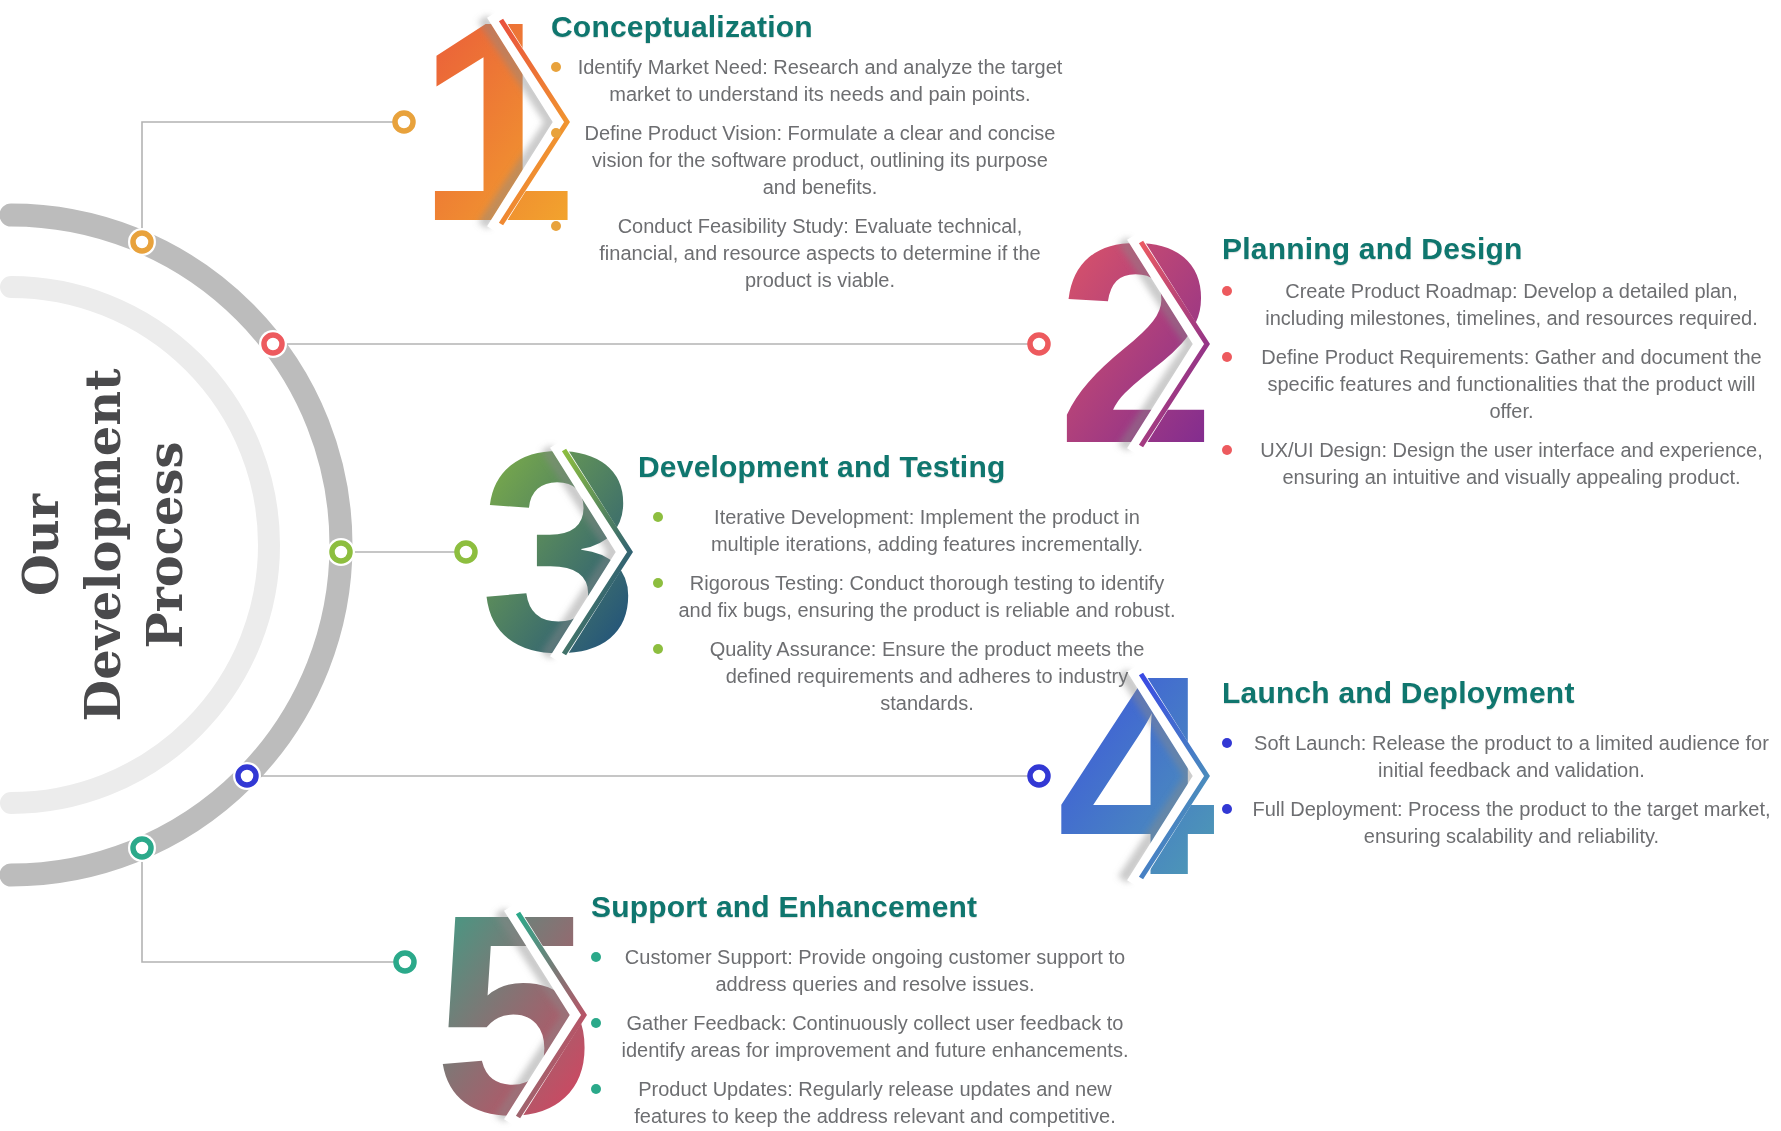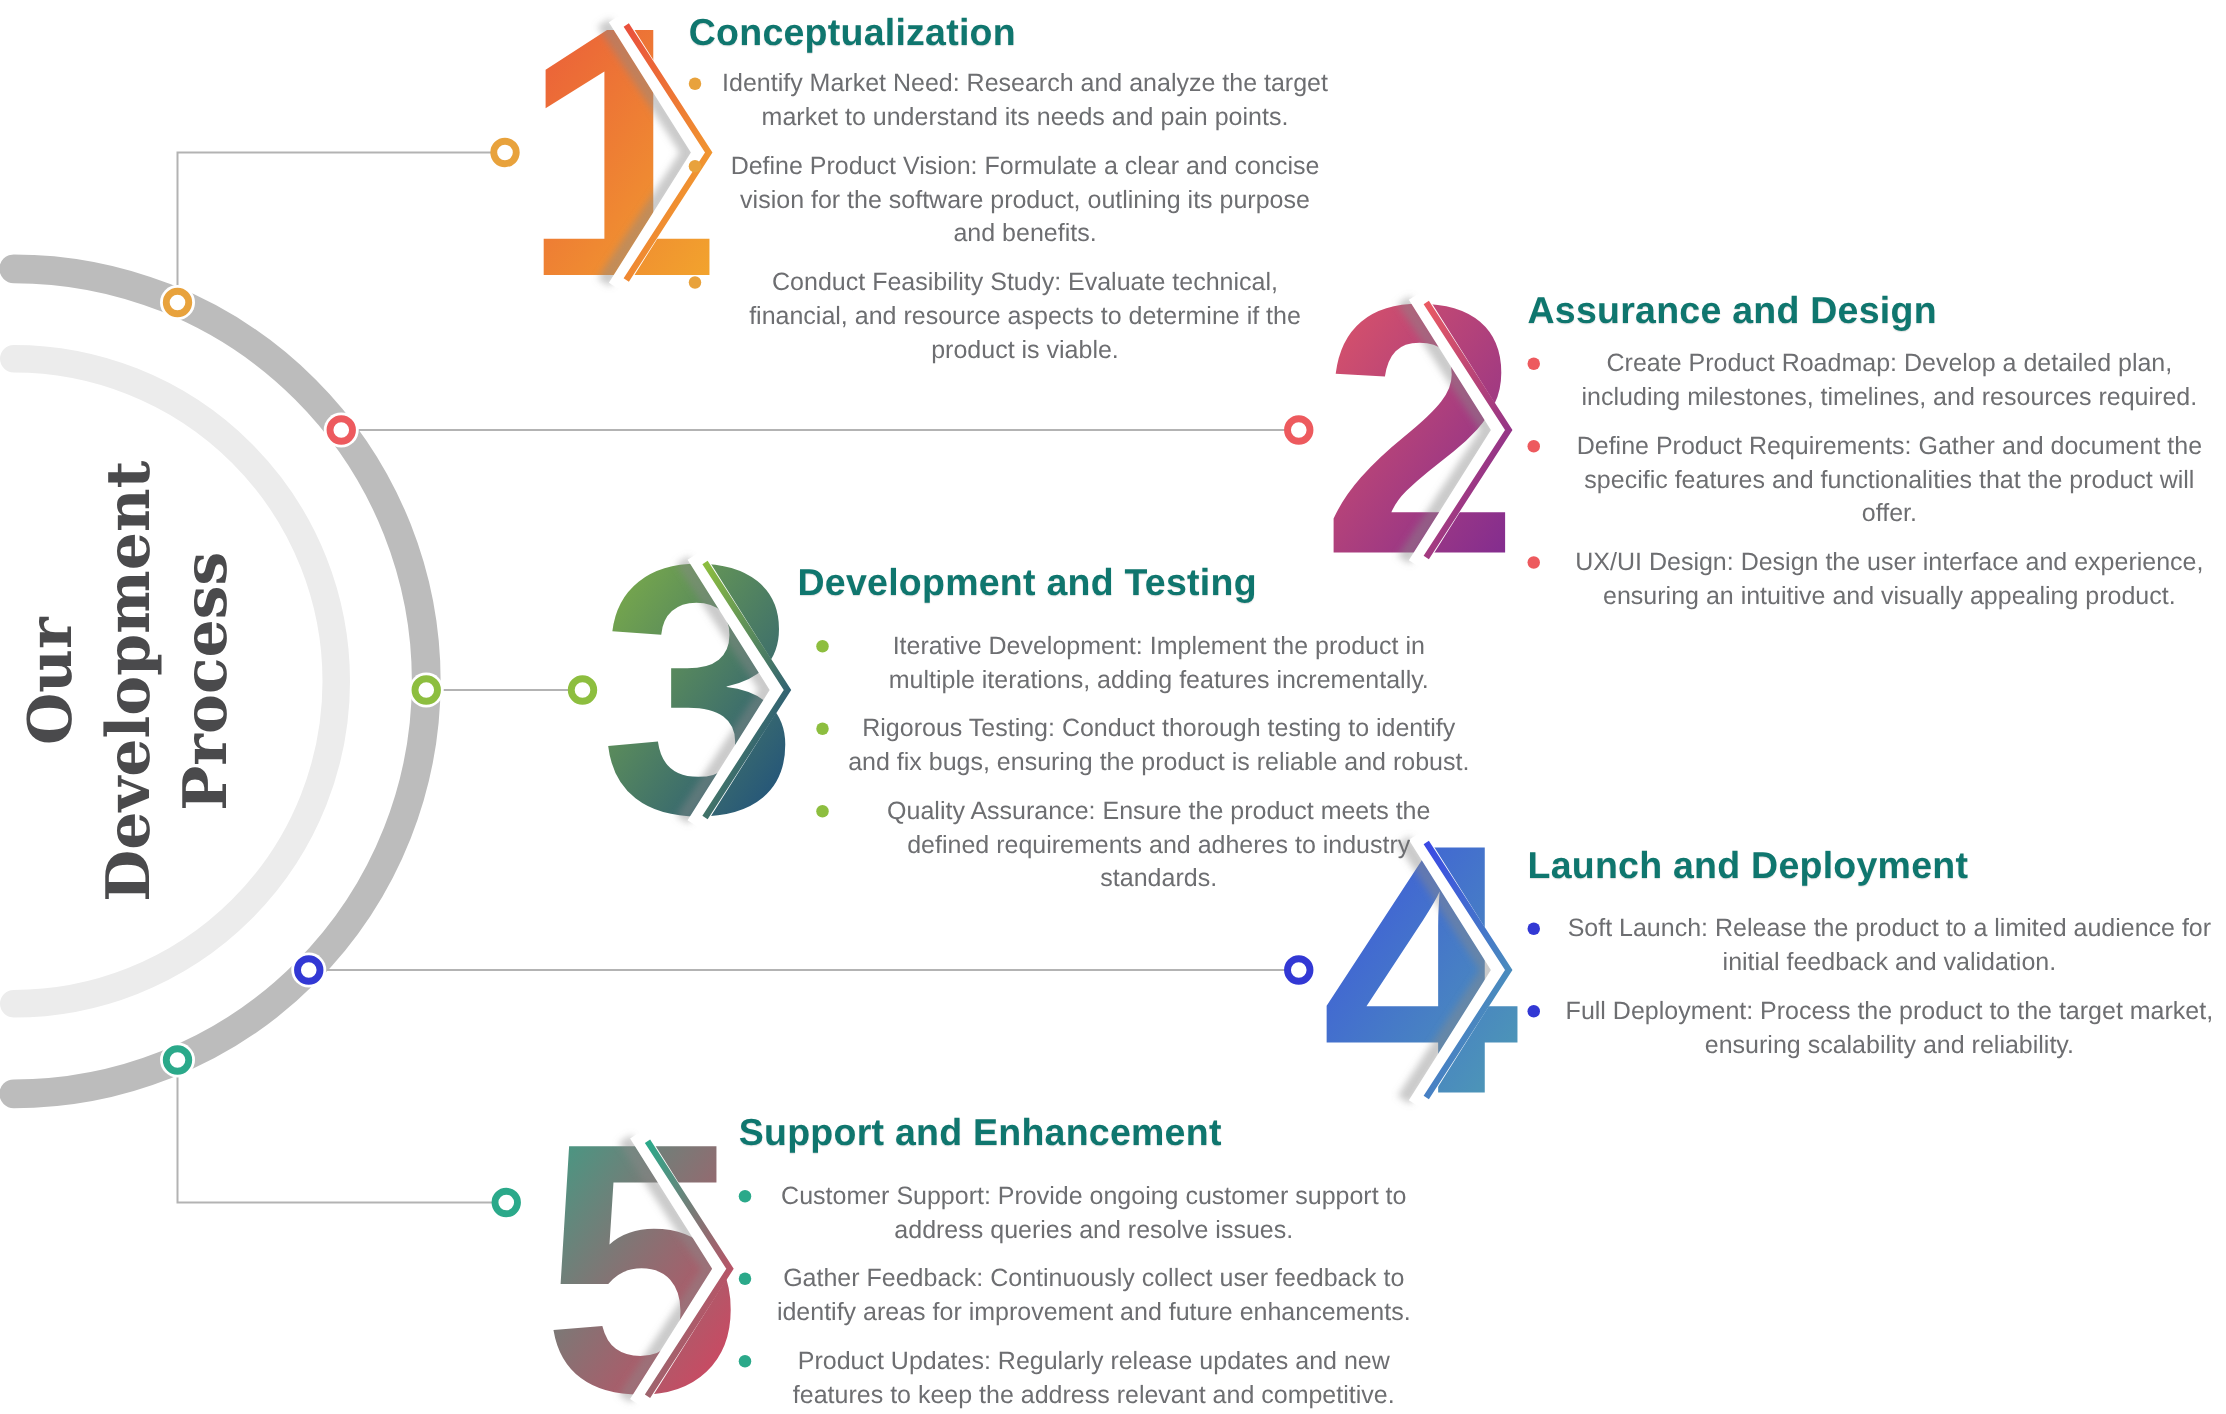--- a/index.html
+++ b/index.html
@@ -165,21 +165,21 @@
     <polyline class="chev-outline" points="86,18 152,120 86,222" stroke="url(#g4)"></polyline>
   </svg>
 
   <h2 class="step-title" style="left:551px;top:10px">Conceptualization</h2>
   <ul class="bullets" style="left:549px;top:54px;width:515px">
     <li><span class="dot" style="background: rgb(232, 162, 60);"></span><span>Identify Market Need: Research and analyze the target market to understand its needs and pain points.</span></li>
     <li><span class="dot" style="background: rgb(232, 162, 60);"></span><span>Define Product Vision: Formulate a clear and concise vision for the software product, outlining its purpose and benefits.</span></li>
     <li><span class="dot" style="background: rgb(232, 162, 60);"></span><span>Conduct Feasibility Study: Evaluate technical, financial, and resource aspects to determine if the product is viable.</span></li>
   </ul>
 
-  <h2 class="step-title" style="left:1222px;top:232px">Assurance and Design</h2>
+  <h2 class="step-title" style="left:1222px;top:232px">Planning and Design</h2>
   <ul class="bullets" style="left:1220px;top:278px;width:556px">
     <li><span class="dot" style="background: rgb(237, 90, 94);"></span><span>Create Product Roadmap: Develop a detailed plan, including milestones, timelines, and resources required.</span></li>
     <li><span class="dot" style="background: rgb(237, 90, 94);"></span><span>Define Product Requirements: Gather and document the specific features and functionalities that the product will offer.</span></li>
     <li><span class="dot" style="background: rgb(237, 90, 94);"></span><span>UX/UI Design: Design the user interface and experience, ensuring an intuitive and visually appealing product.</span></li>
   </ul>
 
   <h2 class="step-title" style="left:638px;top:450px">Development and Testing</h2>
   <ul class="bullets" style="left:651px;top:504px;width:525px">
     <li><span class="dot" style="background: rgb(141, 190, 63);"></span><span>Iterative Development: Implement the product in multiple iterations, adding features incrementally.</span></li>
     <li><span class="dot" style="background: rgb(141, 190, 63);"></span><span>Rigorous Testing: Conduct thorough testing to identify and fix bugs, ensuring the product is reliable and robust.</span></li>

